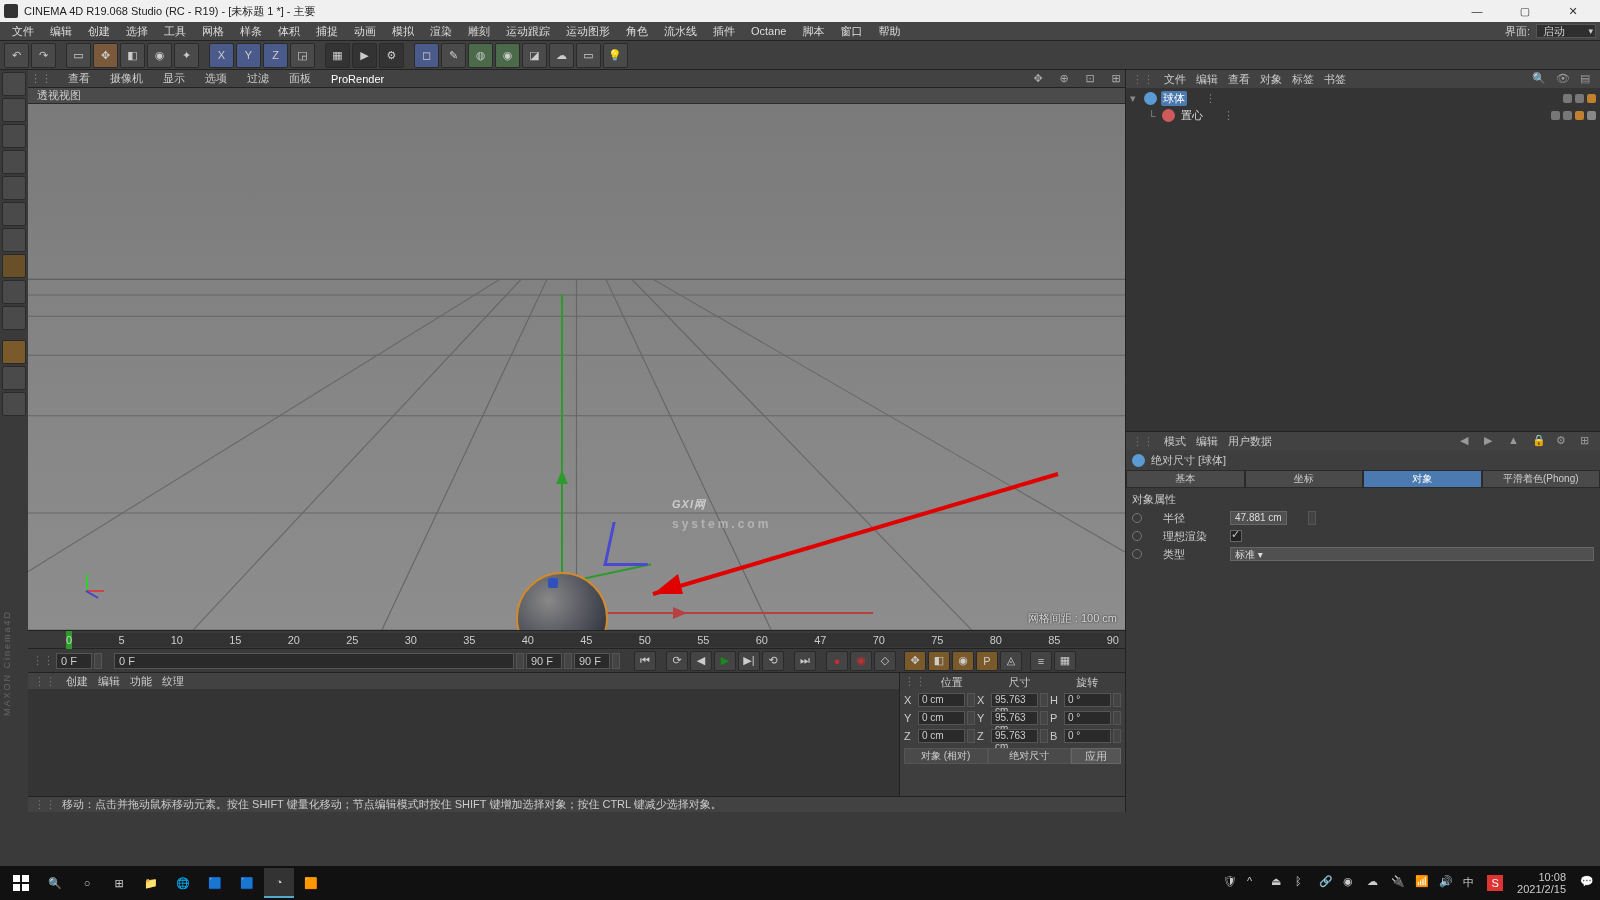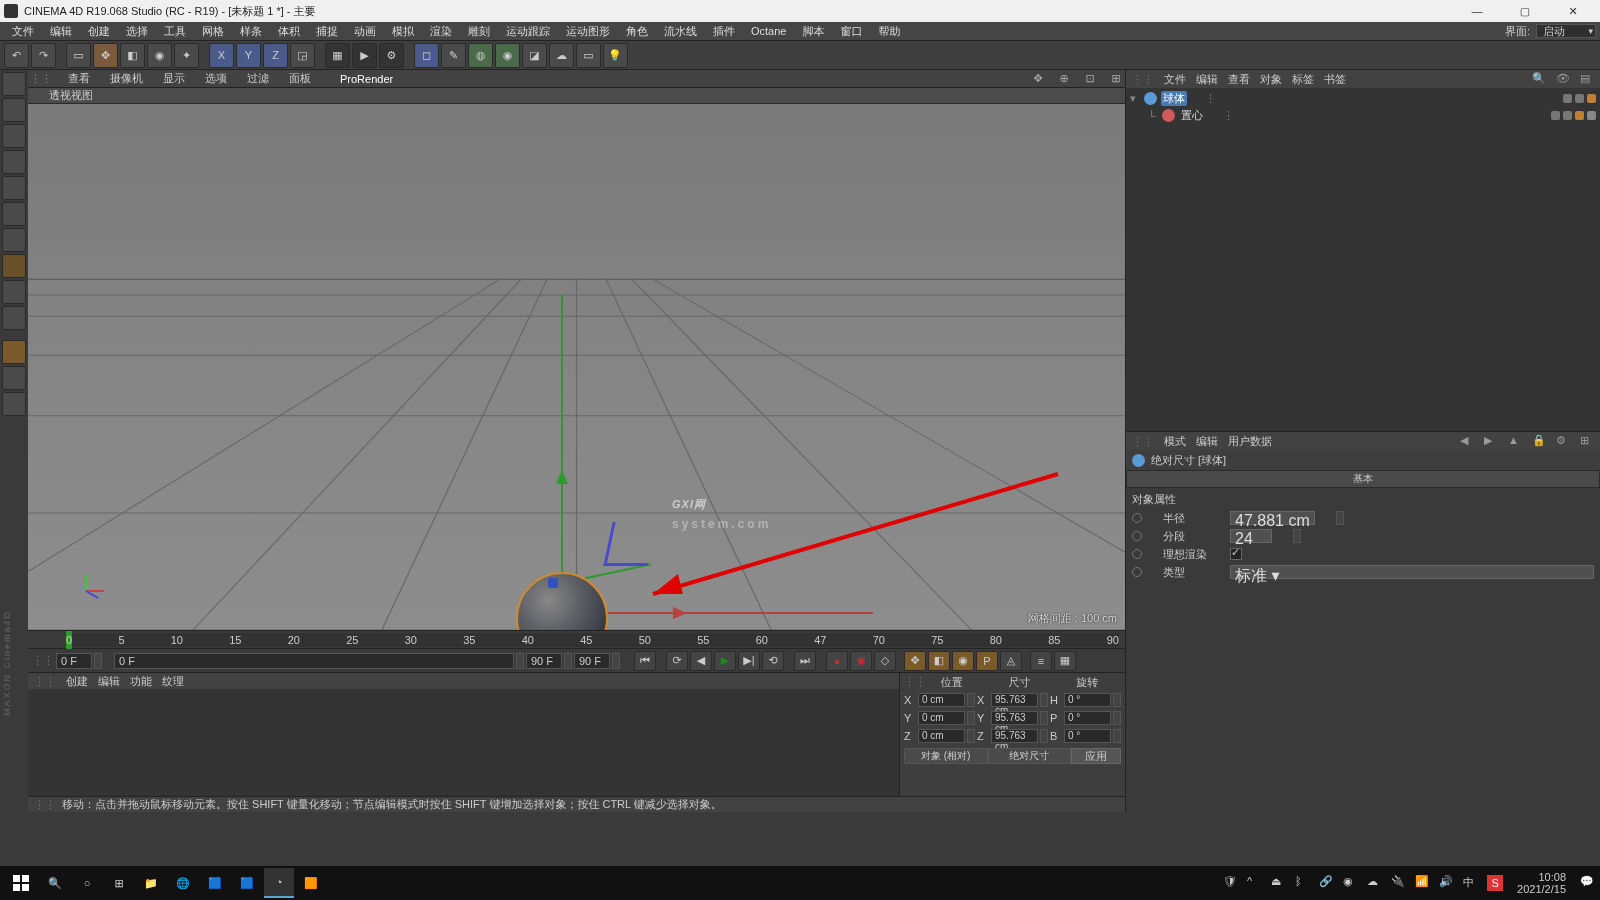--- a/index.html
+++ b/index.html
@@ -35,26 +35,26 @@
 
 .leftcol { width:28px; background:#3a3a3a; display:flex; flex-direction:column; gap:2px; padding-top:2px; align-items:center;}
 .licon { width:24px; height:24px; background:#4a4a4a; border:1px solid #2a2a2a; border-radius:2px; }
 
 
 .centercol { flex:1; display:flex; flex-direction:column; background:#3a3a3a; }
 
 
 .vptabs { height:18px; background:#424242; display:flex; align-items:center; padding:0 2px; gap:12px; border-bottom:1px solid #222; }
 .vptabs .vtab { color:#ccc; padding:0 4px; }
-.vptabs .vtab.active{ color:#fff;margin-left:9px; }
+.vptabs .vtab.active{ color:#fff; }
 .vptabs .vspacer{flex:1;}
 .vptabs .vicon{width:14px;height:14px; color:#aaa; text-align:center;}
 
 
-.vphead { height:16px; background:#4b4b4b; display:flex; align-items:center; padding:0 21px; color:#ccc; font-size:10px; border-bottom:1px solid #2a2a2a;}
+.vphead { height:16px; background:#4b4b4b; display:flex; align-items:center; padding:0 9px; color:#ccc; font-size:10px; border-bottom:1px solid #2a2a2a;}
 
 
 .viewport { flex:1; position:relative; background:linear-gradient(#7a7a7a 0%, #868686 55%, #8d8d8d 100%); overflow:hidden;}
 
 .grid { position:absolute; inset:0; }
 .grid line{ stroke:#666; stroke-width:1; }
 .grid line.axis{ stroke:#555; stroke-width:1;}
 
 .sphere { position:absolute; left:488px; top:468px; width:92px; height:92px; border-radius:50%; background:radial-gradient(circle at 35% 30%, #888, #3a3c48 70%, #222 100%); border:2px solid #d08a2e; }
 
@@ -128,29 +128,29 @@
 .orow .sel{background:#4a7ab0; color:#fff; border-radius:2px;}
 .orow .dots{margin-left:auto; display:flex; gap:3px;}
 .orow .dot{width:9px; height:9px; border-radius:2px;}
 
 .attrpanel{flex:1; display:flex; flex-direction:column;}
 .attrpanel .ahdr{height:18px; background:#424242; display:flex; align-items:center; gap:10px; padding:0 6px;}
 .attrpanel .ahdr .sp{flex:1;}
 .attrpanel .ahdr .ic{width:14px; height:14px; color:#999;}
 .attrpanel .atitle{height:20px; background:#3e3e3e; display:flex; align-items:center; padding:0 6px; gap:6px;}
 .attrpanel .atitle .ball{width:13px;height:13px;background:#5a9bd5;border-radius:50%;}
-.attrpanel .tabs{height:18px; display:flex;flex-direction:column;}
+.attrpanel .tabs{height:18px; display:flex;}
 .attrpanel .tabs .atab{flex:1; background:#4a4a4a; border:1px solid #2a2a2a; text-align:center; line-height:16px; font-size:10px;}
 .attrpanel .tabs .atab.active{background:#4a7ab0; color:#fff;}
 .attrpanel .sect{padding:2px 6px; background:#3a3a3a;}
 .attrpanel .sect .stitle{color:#ccc; padding:2px 0;}
 .attrpanel .arow{display:flex; align-items:center; height:18px; gap:21px;}
 .attrpanel .arow .bullet{width:10px;height:10px;border:1px solid #777;border-radius:50%;}
 .attrpanel .arow .albl{width:46px;}
-.attrpanel .arow .af{background:#505050; border:1px solid #666; height:14px; min-width:42px; padding:0 4px; font-size:16px; color:#ddd;}
+.attrpanel .arow .af{background:#505050; border:1px solid #666; height:14px; min-width:42px; padding:0 4px; font-size:10px; color:#ddd;}
 .attrpanel .arow .af.wide{flex:1;}
 .attrpanel .arow .spn{width:8px;height:14px;background:#444;border:1px solid #555;}
 .attrpanel .arow .chk{width:12px;height:12px;background:#222;border:1px solid #666; position:relative;}
 .attrpanel .arow .chk.on:after{content:"✓"; position:absolute; top:-3px; left:0; color:#ccc; font-size:11px;}
 
 
 .taskbar{position:absolute; left:0; right:0; bottom:0; height:34px; background:#111; display:flex; align-items:center; padding:0 4px; gap:2px;}
 .taskbar .tb-start{width:34px;height:30px;display:flex;align-items:center;justify-content:center;}
 .taskbar .tb-ico{width:30px;height:30px;display:flex;align-items:center;justify-content:center;}
 .taskbar .tb-sp{flex:1;}
@@ -515,26 +515,20 @@
         <div class="stitle">对象属性</div>
         <div id="arows">
             <div class="arow">
               <span class="bullet"></span>
               <span class="albl">半径</span>
               <span class="af">47.881 cm</span>
               <span class="spn"></span>
             </div>
             <div class="arow">
               <span class="bullet"></span>
-              <span class="albl">分段</span>
-              <span class="af">24</span>
-              <span class="spn"></span>
-            </div>
-            <div class="arow">
-              <span class="bullet"></span>
               <span class="albl">理想渲染</span>
               <span class="chk on"></span>
             </div>
             <div class="arow">
               <span class="bullet"></span>
               <span class="albl">类型</span>
               <span class="af wide">标准 ▾</span>
             </div>
           </div>
       </div>

